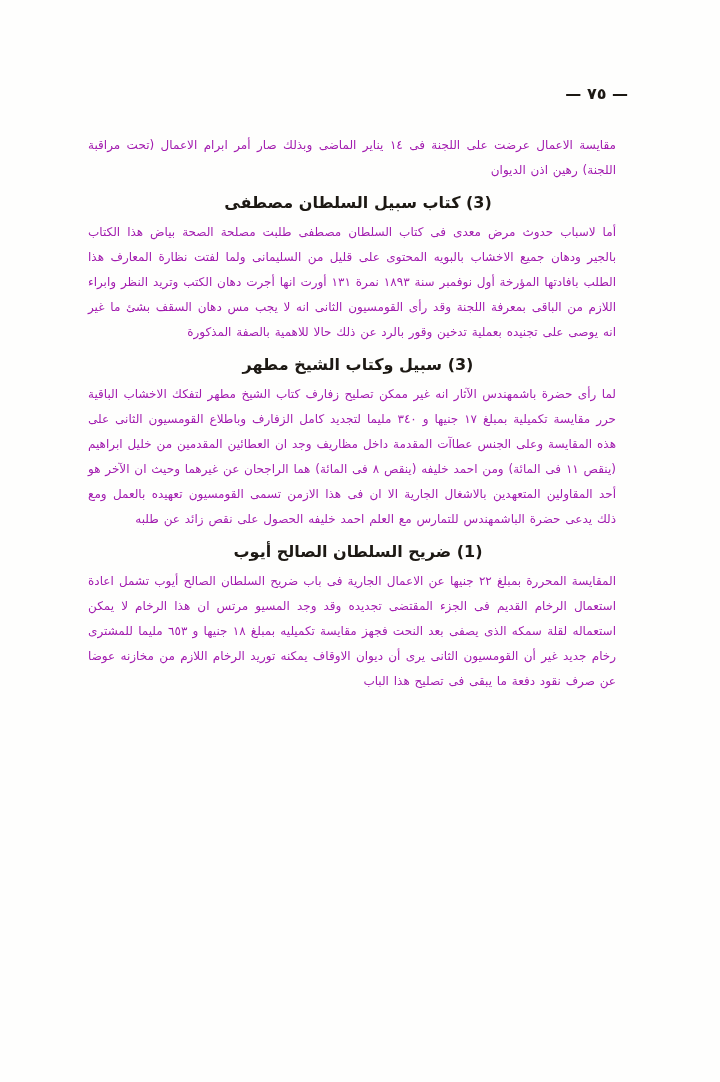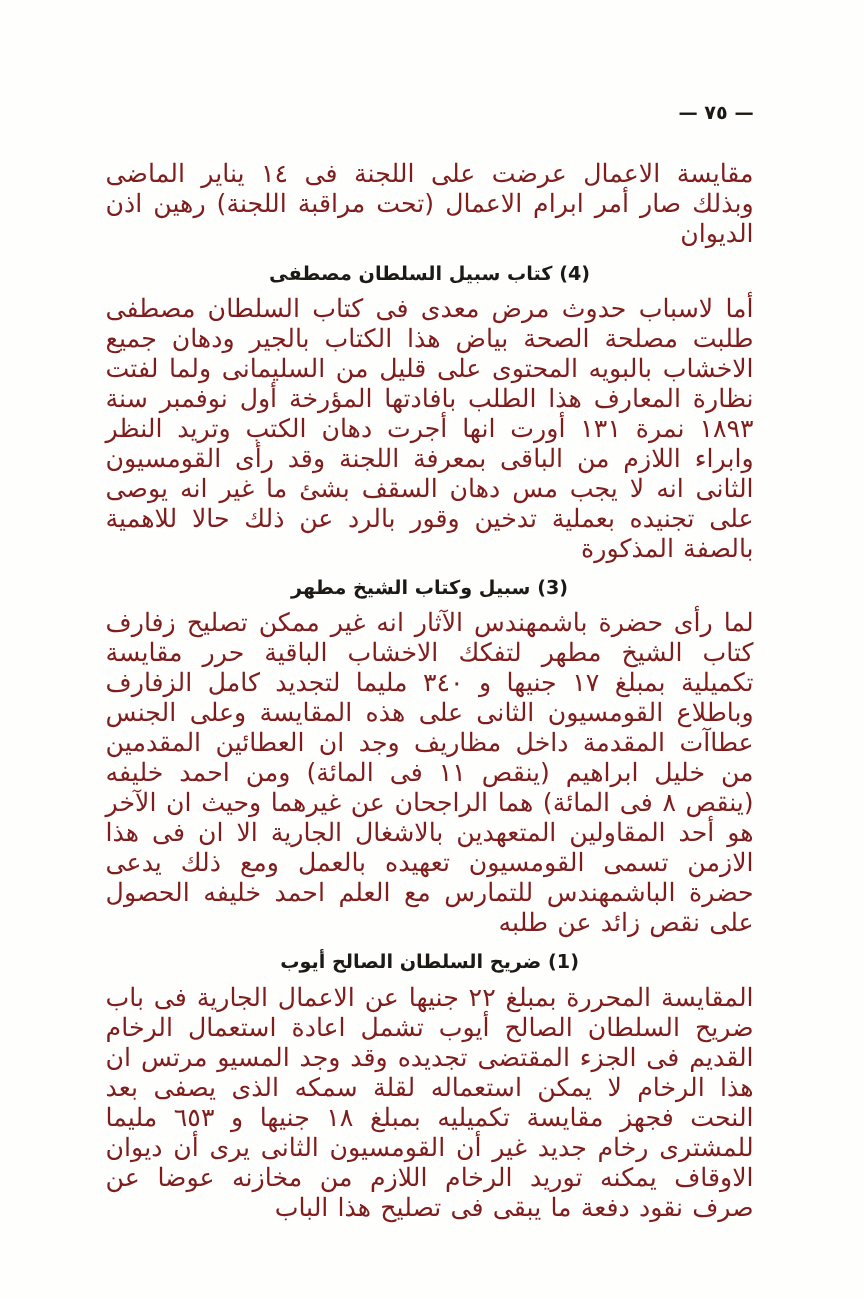--- a/index.html
+++ b/index.html
@@ -27,45 +27,45 @@
     font-weight: bold;
     letter-spacing: 3px;
     color: #1c1813;
     margin-bottom: 30px;
   }
   .body-text {
     direction: rtl;
     unicode-bidi: embed;
     text-align: justify;
     text-justify: inter-word;
-    font-size: 21px;
+    font-size: 12px;
     line-height: 25px;
-    margin: 0 0 4px 0;
-    color: #7f1d1d;
+    margin: 0 12px 4px 0;
+    color: #a21caf;
     word-spacing: 1px;
   }
   .section-heading {
     direction: rtl;
     text-align: center;
     font-size: 16px;
     font-weight: bold;
     color: #1d1914;
     margin: 10px 0 8px 0;
   }
 </style>
 </head>
 <body>
 
 <div class="scan-page">
 
   <div class="page-number">— ٧٥ —</div>
 
   <p class="body-text">مقايسة الاعمال عرضت على اللجنة فى ١٤ يناير الماضى وبذلك صار أمر ابرام الاعمال (تحت مراقبة اللجنة) رهين اذن الديوان</p>
 
-  <h2 class="section-heading">(4) كتاب سبيل السلطان مصطفى</h2>
+  <h2 class="section-heading">(3) كتاب سبيل السلطان مصطفى</h2>
 
   <p class="body-text">أما لاسباب حدوث مرض معدى فى كتاب السلطان مصطفى طلبت مصلحة الصحة بياض هذا الكتاب بالجير ودهان جميع الاخشاب بالبويه المحتوى على قليل من السليمانى ولما لفتت نظارة المعارف هذا الطلب بافادتها المؤرخة أول نوفمبر سنة ١٨٩٣ نمرة ١٣١ أورت انها أجرت دهان الكتب وتريد النظر وابراء اللازم من الباقى بمعرفة اللجنة وقد رأى القومسيون الثانى انه لا يجب مس دهان السقف بشئ ما غير انه يوصى على تجنيده بعملية تدخين وقور بالرد عن ذلك حالا للاهمية بالصفة المذكورة</p>
 
   <h2 class="section-heading">(3) سبيل وكتاب الشيخ مطهر</h2>
 
   <p class="body-text">لما رأى حضرة باشمهندس الآثار انه غير ممكن تصليح زفارف كتاب الشيخ مطهر لتفكك الاخشاب الباقية حرر مقايسة تكميلية بمبلغ ١٧ جنيها و ٣٤٠ مليما لتجديد كامل الزفارف وباطلاع القومسيون الثانى على هذه المقايسة وعلى الجنس عطاآت المقدمة داخل مظاريف وجد ان العطائين المقدمين من خليل ابراهيم (ينقص ١١ فى المائة) ومن احمد خليفه (ينقص ٨ فى المائة) هما الراجحان عن غيرهما وحيث ان الآخر هو أحد المقاولين المتعهدين بالاشغال الجارية الا ان فى هذا الازمن تسمى القومسيون تعهيده بالعمل ومع ذلك يدعى حضرة الباشمهندس للتمارس مع العلم احمد خليفه الحصول على نقص زائد عن طلبه</p>
 
   <h2 class="section-heading">(1) ضريح السلطان الصالح أيوب</h2>
 
   <p class="body-text">المقايسة المحررة بمبلغ ٢٢ جنيها عن الاعمال الجارية فى باب ضريح السلطان الصالح أيوب تشمل اعادة استعمال الرخام القديم فى الجزء المقتضى تجديده وقد وجد المسيو مرتس ان هذا الرخام لا يمكن استعماله لقلة سمكه الذى يصفى بعد النحت فجهز مقايسة تكميليه بمبلغ ١٨ جنيها و ٦٥٣ مليما للمشترى رخام جديد غير أن القومسيون الثانى يرى أن ديوان الاوقاف يمكنه توريد الرخام اللازم من مخازنه عوضا عن صرف نقود دفعة ما يبقى فى تصليح هذا الباب</p>

